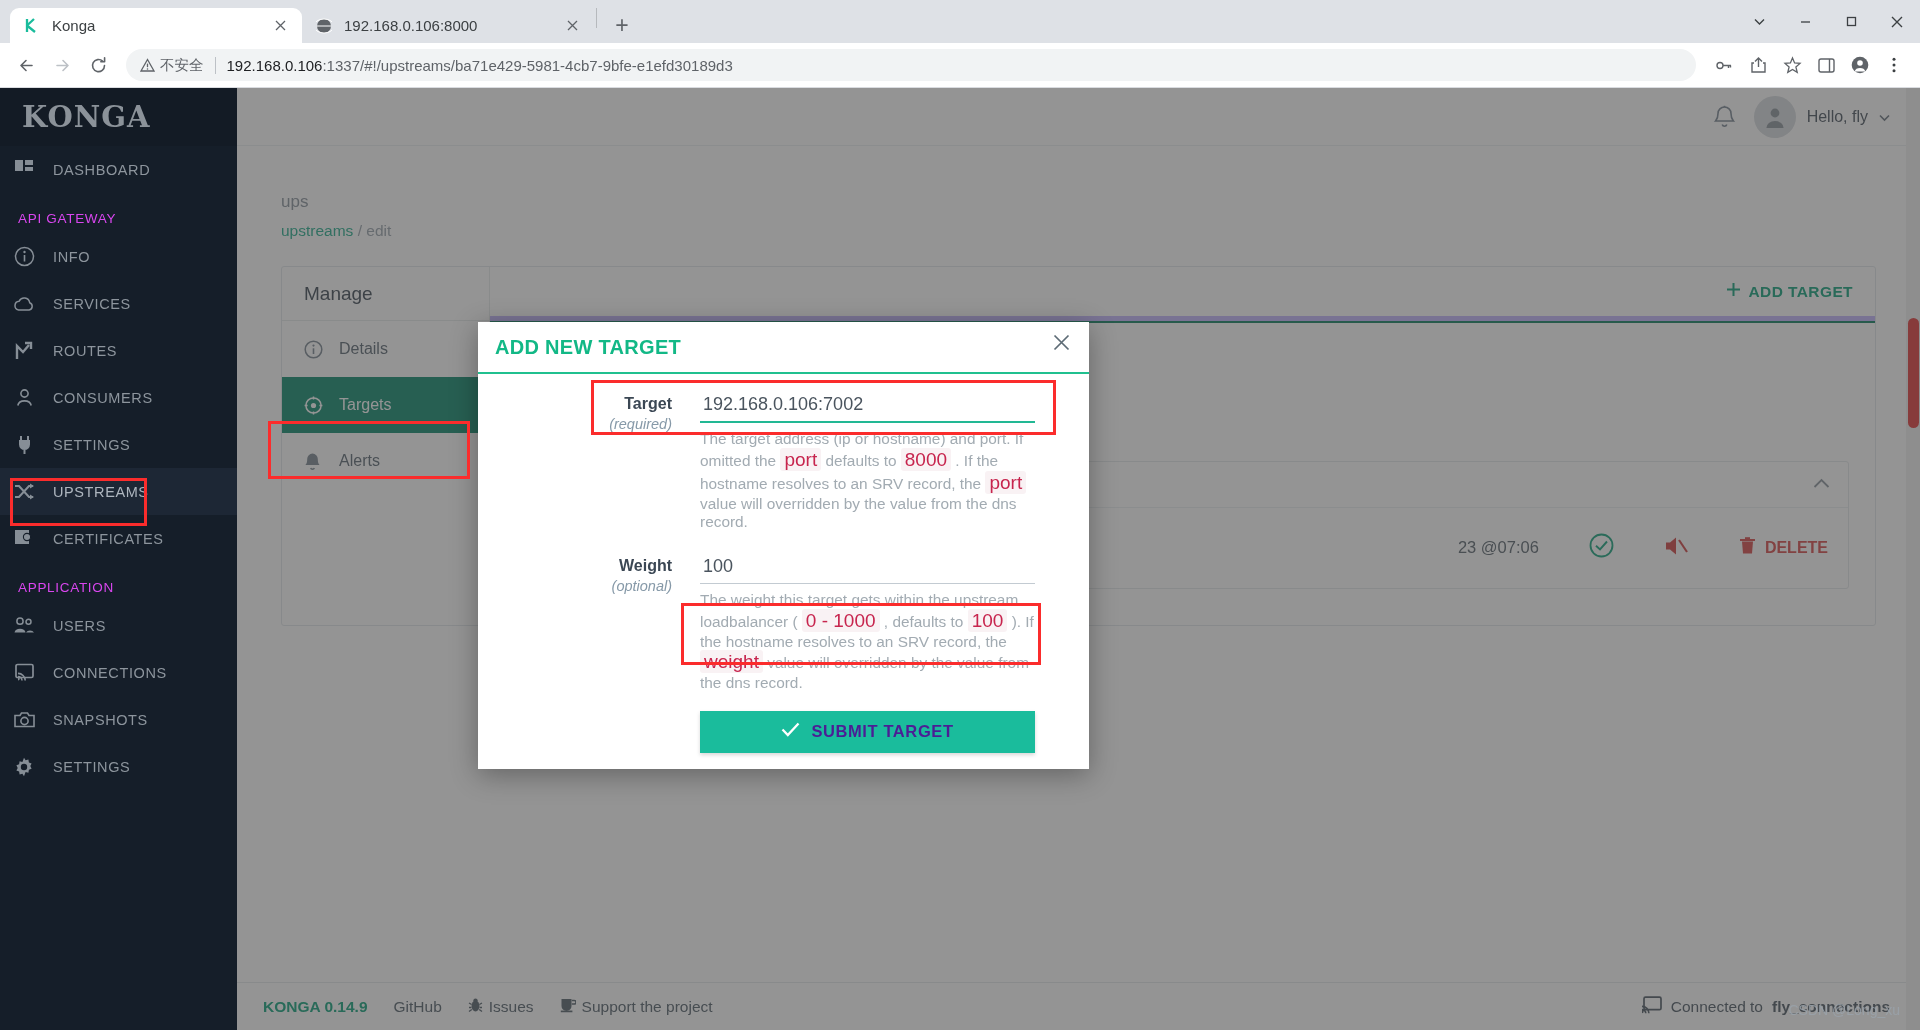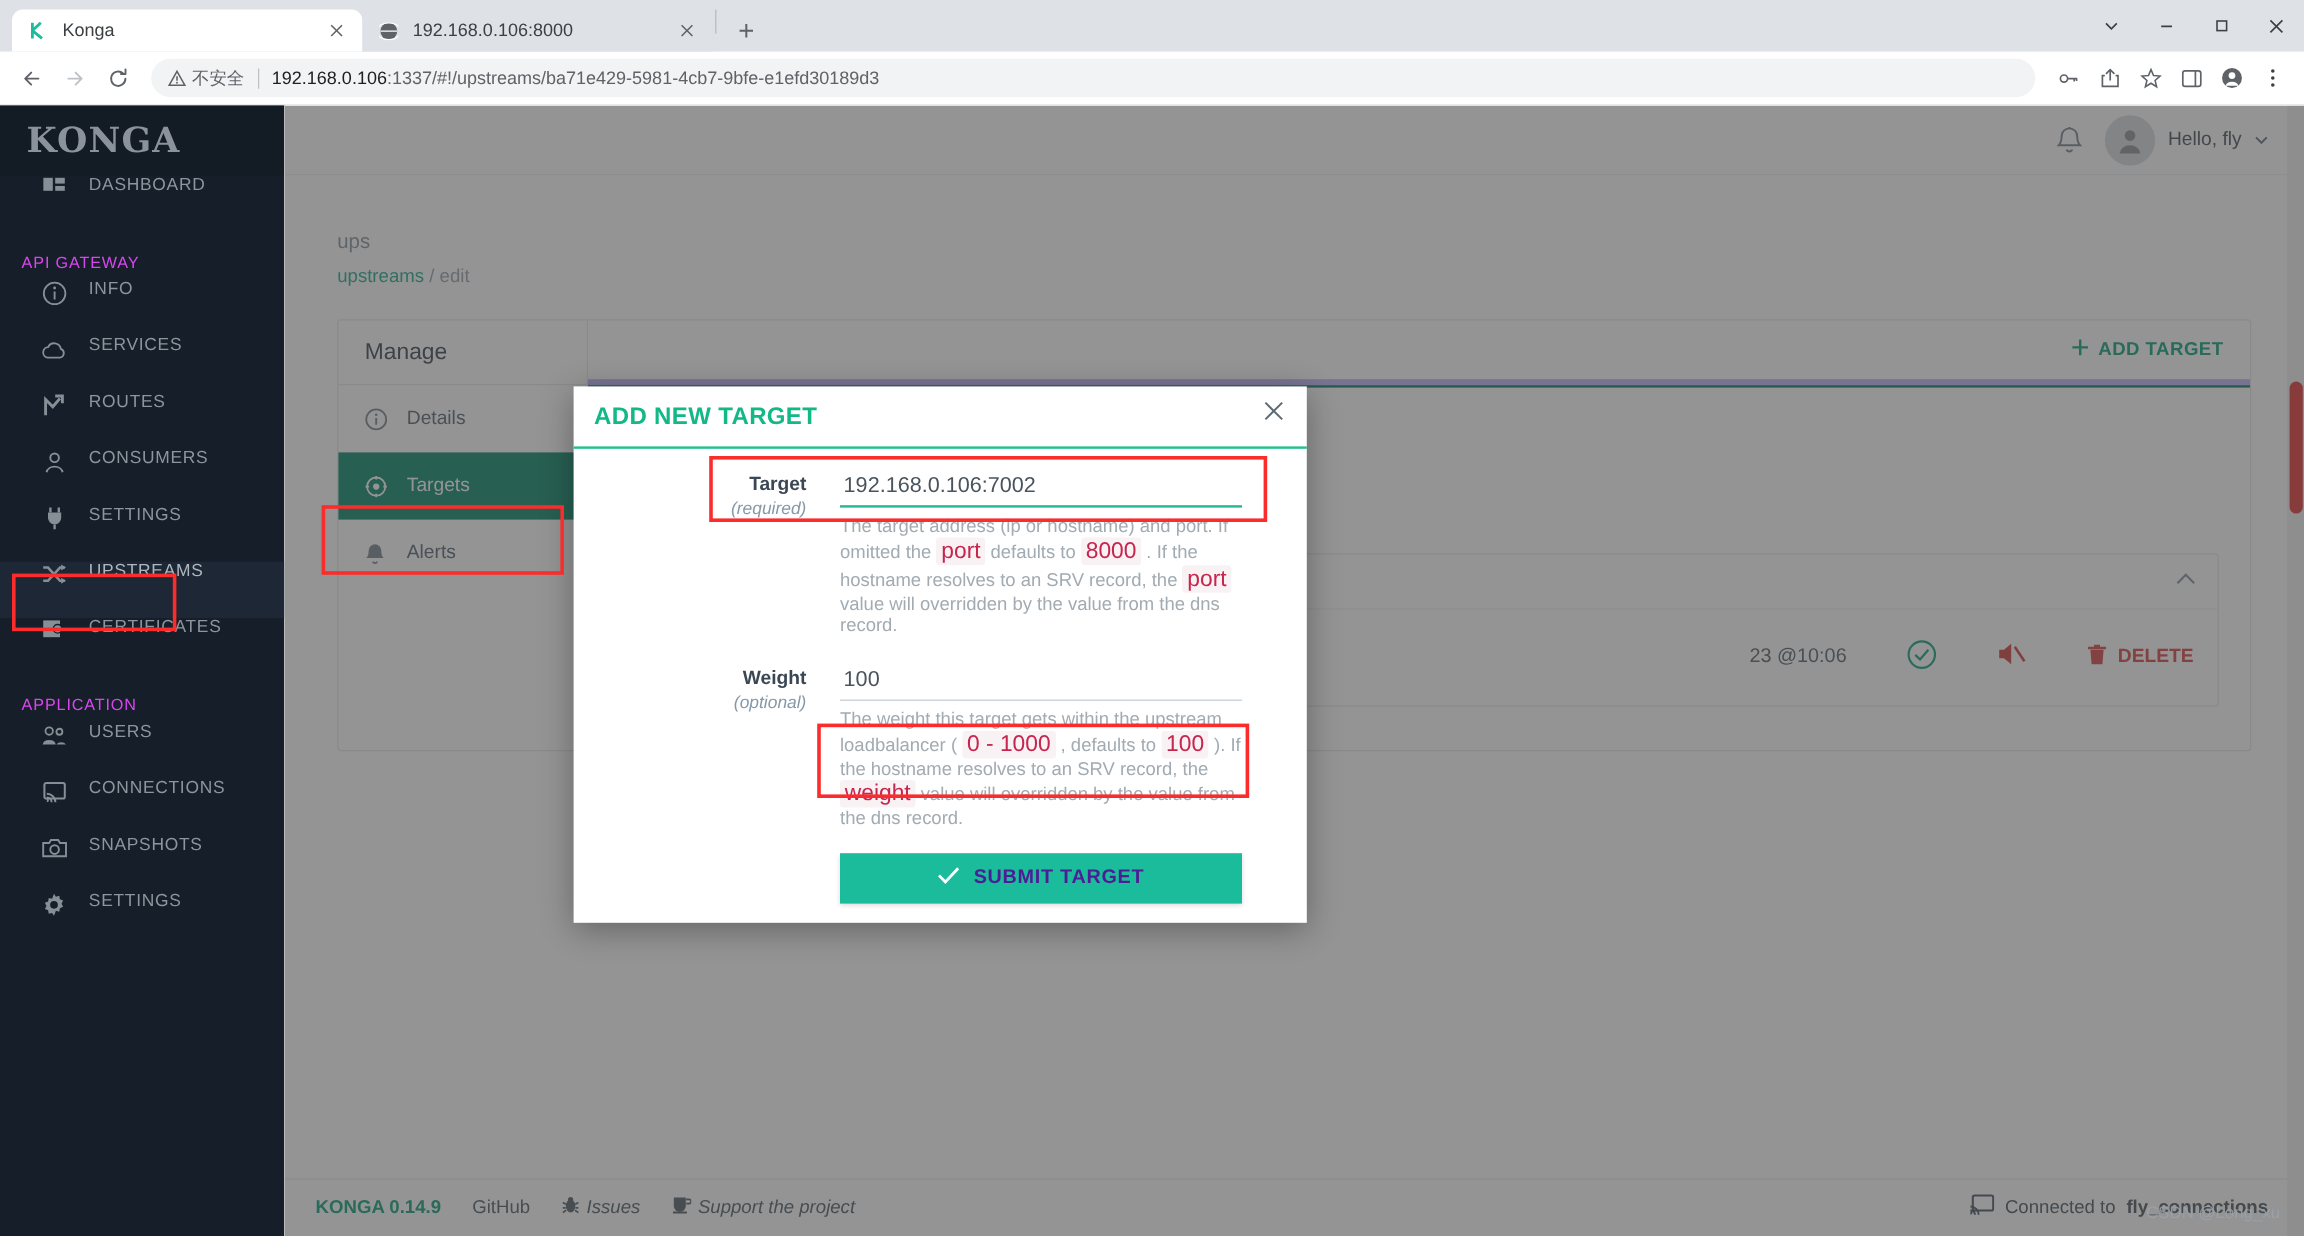--- a/index.html
+++ b/index.html
@@ -103,22 +103,22 @@
     height: 58px; display: flex; align-items: center;
     padding-left: 22px;
     background: #131b25;
   }
   .brand-text {
     font-family: "DejaVu Serif", serif;
     font-weight: 700; font-size: 29px; letter-spacing: 1px;
     color: #8b9299;
   }
   .nav-item {
-    height: 47px; display: flex; 
-    padding-left: 34px; gap: 18px;
+    height: 47px; display: flex; align-items: center;
+    padding-left: 13px; gap: 18px;
     font-size: 14.5px; letter-spacing: 0.6px;
     color: #8d959d;
     position: relative;
   }
   .nav-item.active { background: #1d2735; color: #aeb6bf; }
   .nav-icon {
     width: 22px; flex: 0 0 22px; height: 22px;
     display: flex; align-items: center; justify-content: center;
     color: #868e96;
   }
@@ -226,21 +226,21 @@
     position: absolute; left: 0; bottom: 0;
     width: 100%; height: 48px;
     border-top: 1px solid #e5e9ec;
     display: flex; align-items: center;
     padding: 0 30px 0 26px;
     font-size: 15.5px; color: #55626c;
     gap: 26px;
   }
   .footer .kv { color: #12a37c; font-weight: 700; }
   .footer .f-link { color: #55626c; }
-  .footer .f-item { display: flex; align-items: center; gap: 6px; font-style: italic; }
+  .footer .f-item { display: flex; align-items: center; gap: 6px; }
   .footer .grow { flex: 1; }
   .conn { display: flex; align-items: center; gap: 9px; color: #4e5a64; }
   .conn b { font-weight: 700; }
 
   
   .vscroll {
     position: absolute; right: 0; top: 0;
     width: 14px; height: 942px; background: #f1f1f1;
   }
   .vthumb {
@@ -688,21 +688,21 @@
             <div class="card">
               <div class="card-head">
                 <span>
                   <svg width="17" height="11" viewBox="0 0 17 11">
                       <path d="M1.5 9 L8.5 2 L15.5 9" stroke="#8d969e" stroke-width="1.8" fill="none"></path>
                     </svg>
                 </span>
               </div>
               <div class="card-row">
                 <span class="spacer"></span>
-                <span>23 @10:06</span>
+                <span>23 @07:06</span>
                 <span class="ic-ok">
                   <svg width="25" height="25" viewBox="0 0 25 25">
                       <circle cx="12.5" cy="12.5" r="11" stroke="#17a47e" stroke-width="1.8" fill="none"></circle>
                       <path d="M7 12.8 L11 16.5 L18 8.5" stroke="#17a47e" stroke-width="1.9" fill="none"></path>
                     </svg>
                 </span>
                 <span class="ic-mute">
                   <svg width="25" height="22" viewBox="0 0 25 22">
                       <path d="M2 7.5 h4 L12 2.5 v17 L6 14.5 H2 Z" fill="#d14343"></path>
                       <path d="M15 5 L23 17" stroke="#d14343" stroke-width="2.1"></path>

